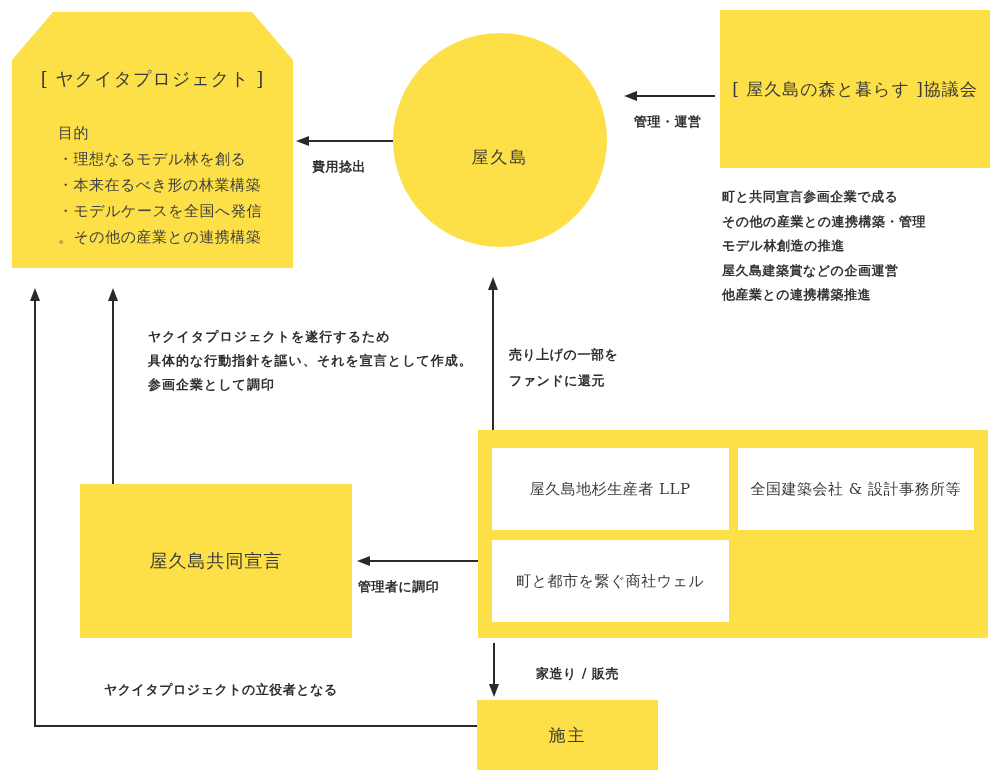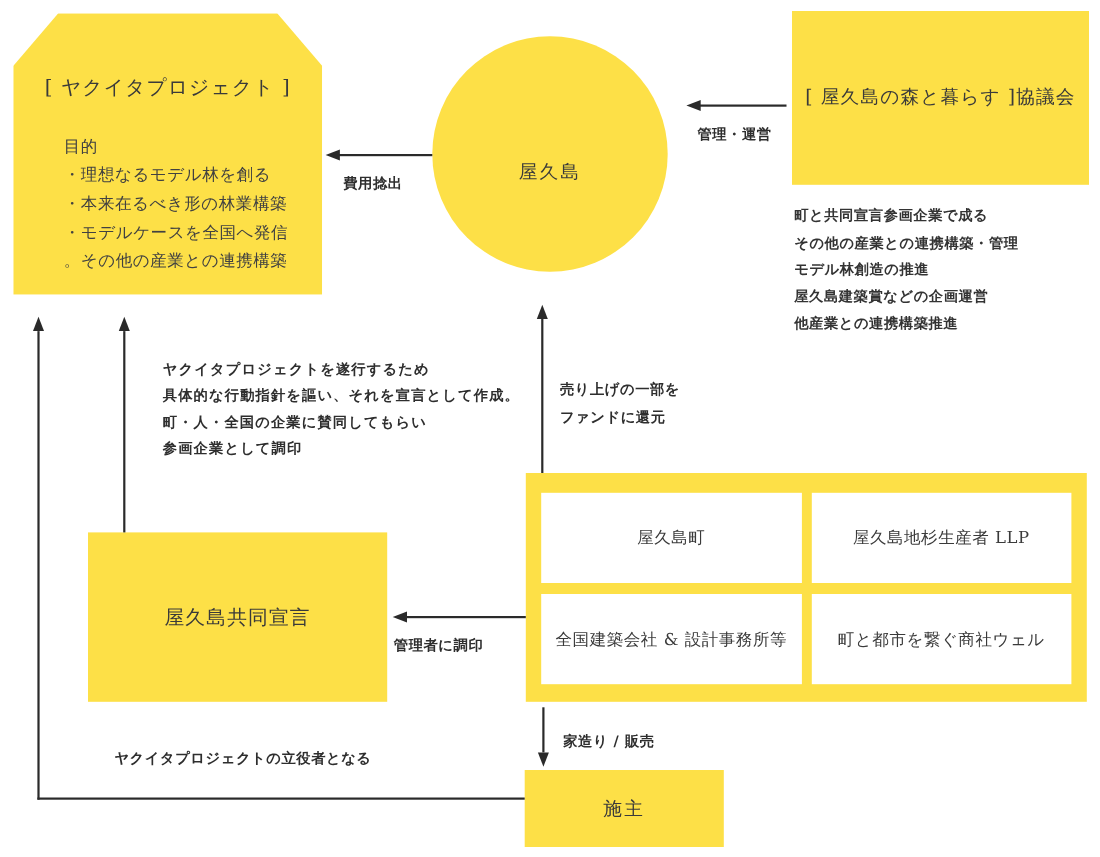--- a/index.html
+++ b/index.html
@@ -83,21 +83,20 @@
     <div>モデル林創造の推進</div>
     <div>屋久島建築賞などの企画運営</div>
     <div>他産業との連携構築推進</div>
   </div>
 
   <div class="declaration-box gray">
     <span>屋久島共同宣言</span>
   </div>
 
   <div class="partners gray">
-    <div class="partner-cell">屋久島町</div>
     <div class="partner-cell">屋久島地杉生産者 LLP</div>
     <div class="partner-cell">全国建築会社 &amp; 設計事務所等</div>
     <div class="partner-cell">町と都市を繋ぐ商社ウェル</div>
   </div>
 
   <div class="client-box gray">
     <span>施主</span>
   </div>
 
   <div class="seg" style="left:636px;top:95px;width:79px;height:2px;"></div>
@@ -124,20 +123,19 @@
 
   <div class="lbl" style="left:634px;top:113px;">管理・運営</div>
   <div class="lbl" style="left:312px;top:158px;">費用捻出</div>
   <div class="lbl lbl-2line" style="left:509px;top:342px;">
     <div>売り上げの一部を</div>
     <div>ファンドに還元</div>
   </div>
   <div class="lbl lbl-block" style="left:148px;top:325px;">
     <div>ヤクイタプロジェクトを遂行するため</div>
     <div>具体的な行動指針を謳い、それを宣言として作成。</div>
-    <div>町・人・全国の企業に賛同してもらい</div>
     <div>参画企業として調印</div>
   </div>
   <div class="lbl" style="left:358px;top:578px;">管理者に調印</div>
-  <div class="lbl" style="left:512px;top:665px;">家造り / 販売</div>
+  <div class="lbl" style="left:536px;top:665px;">家造り / 販売</div>
   <div class="lbl" style="left:104px;top:681px;">ヤクイタプロジェクトの立役者となる</div>
 
 </div>
 
 </body></html>

